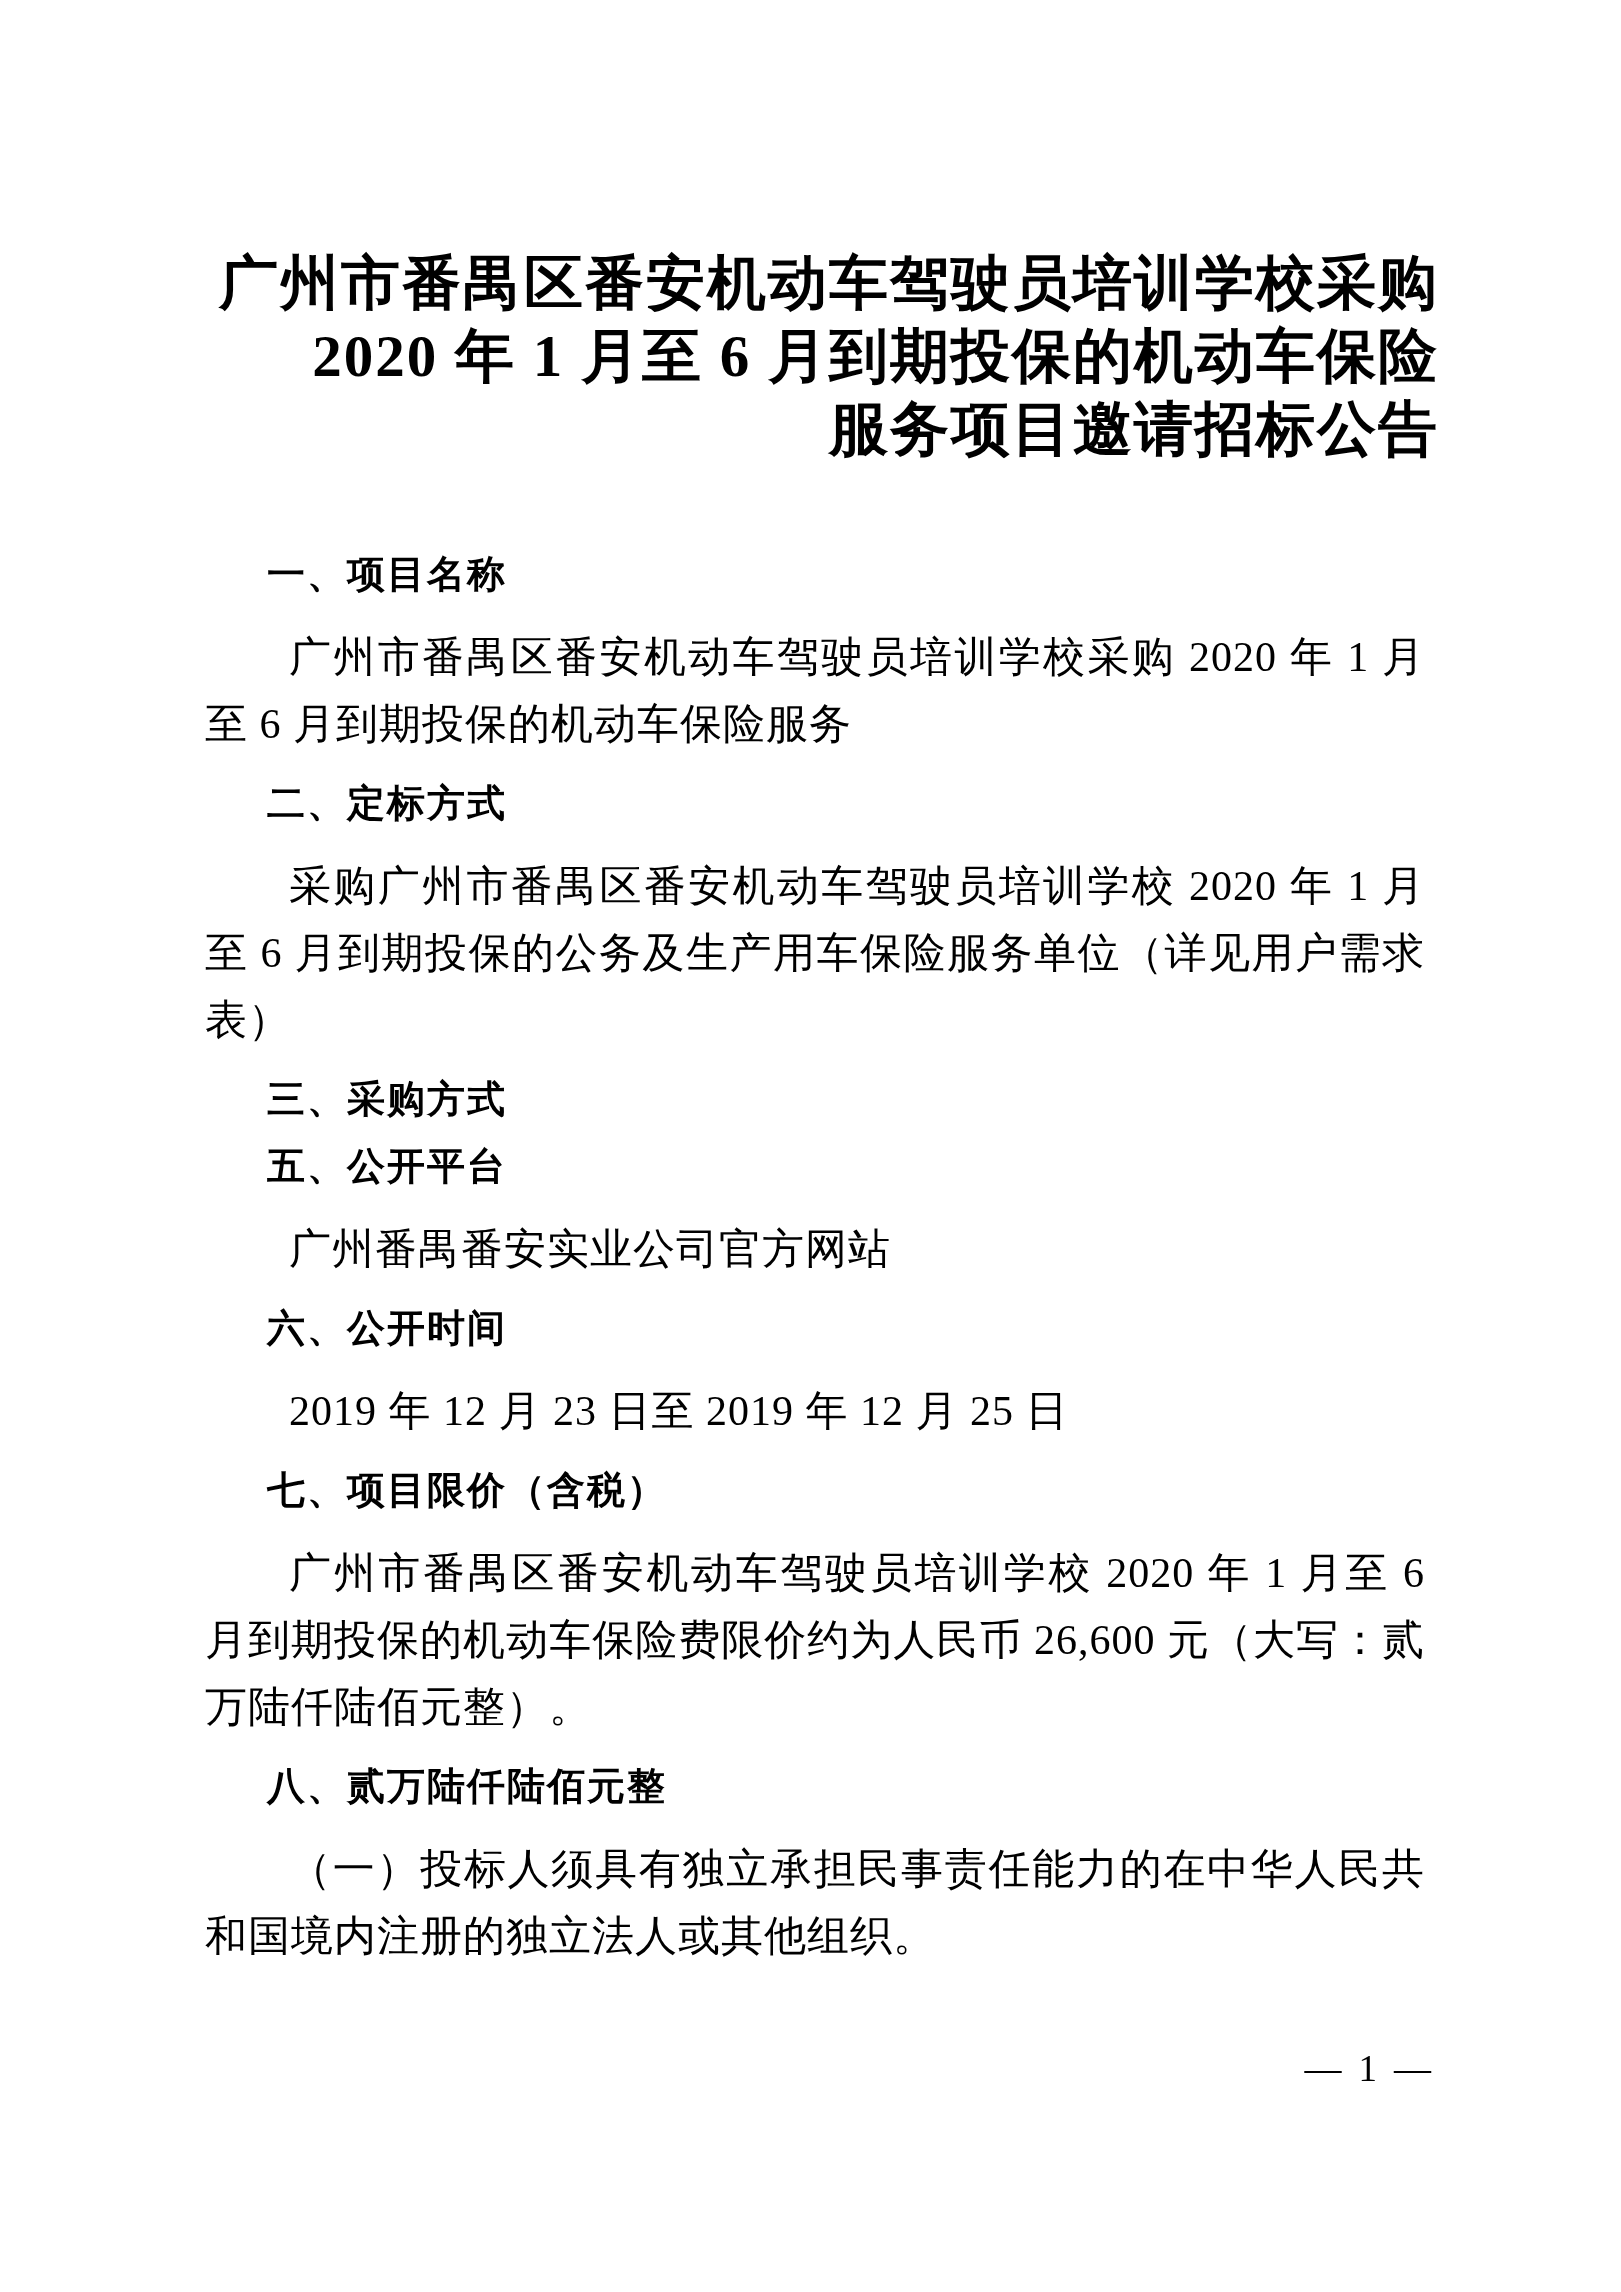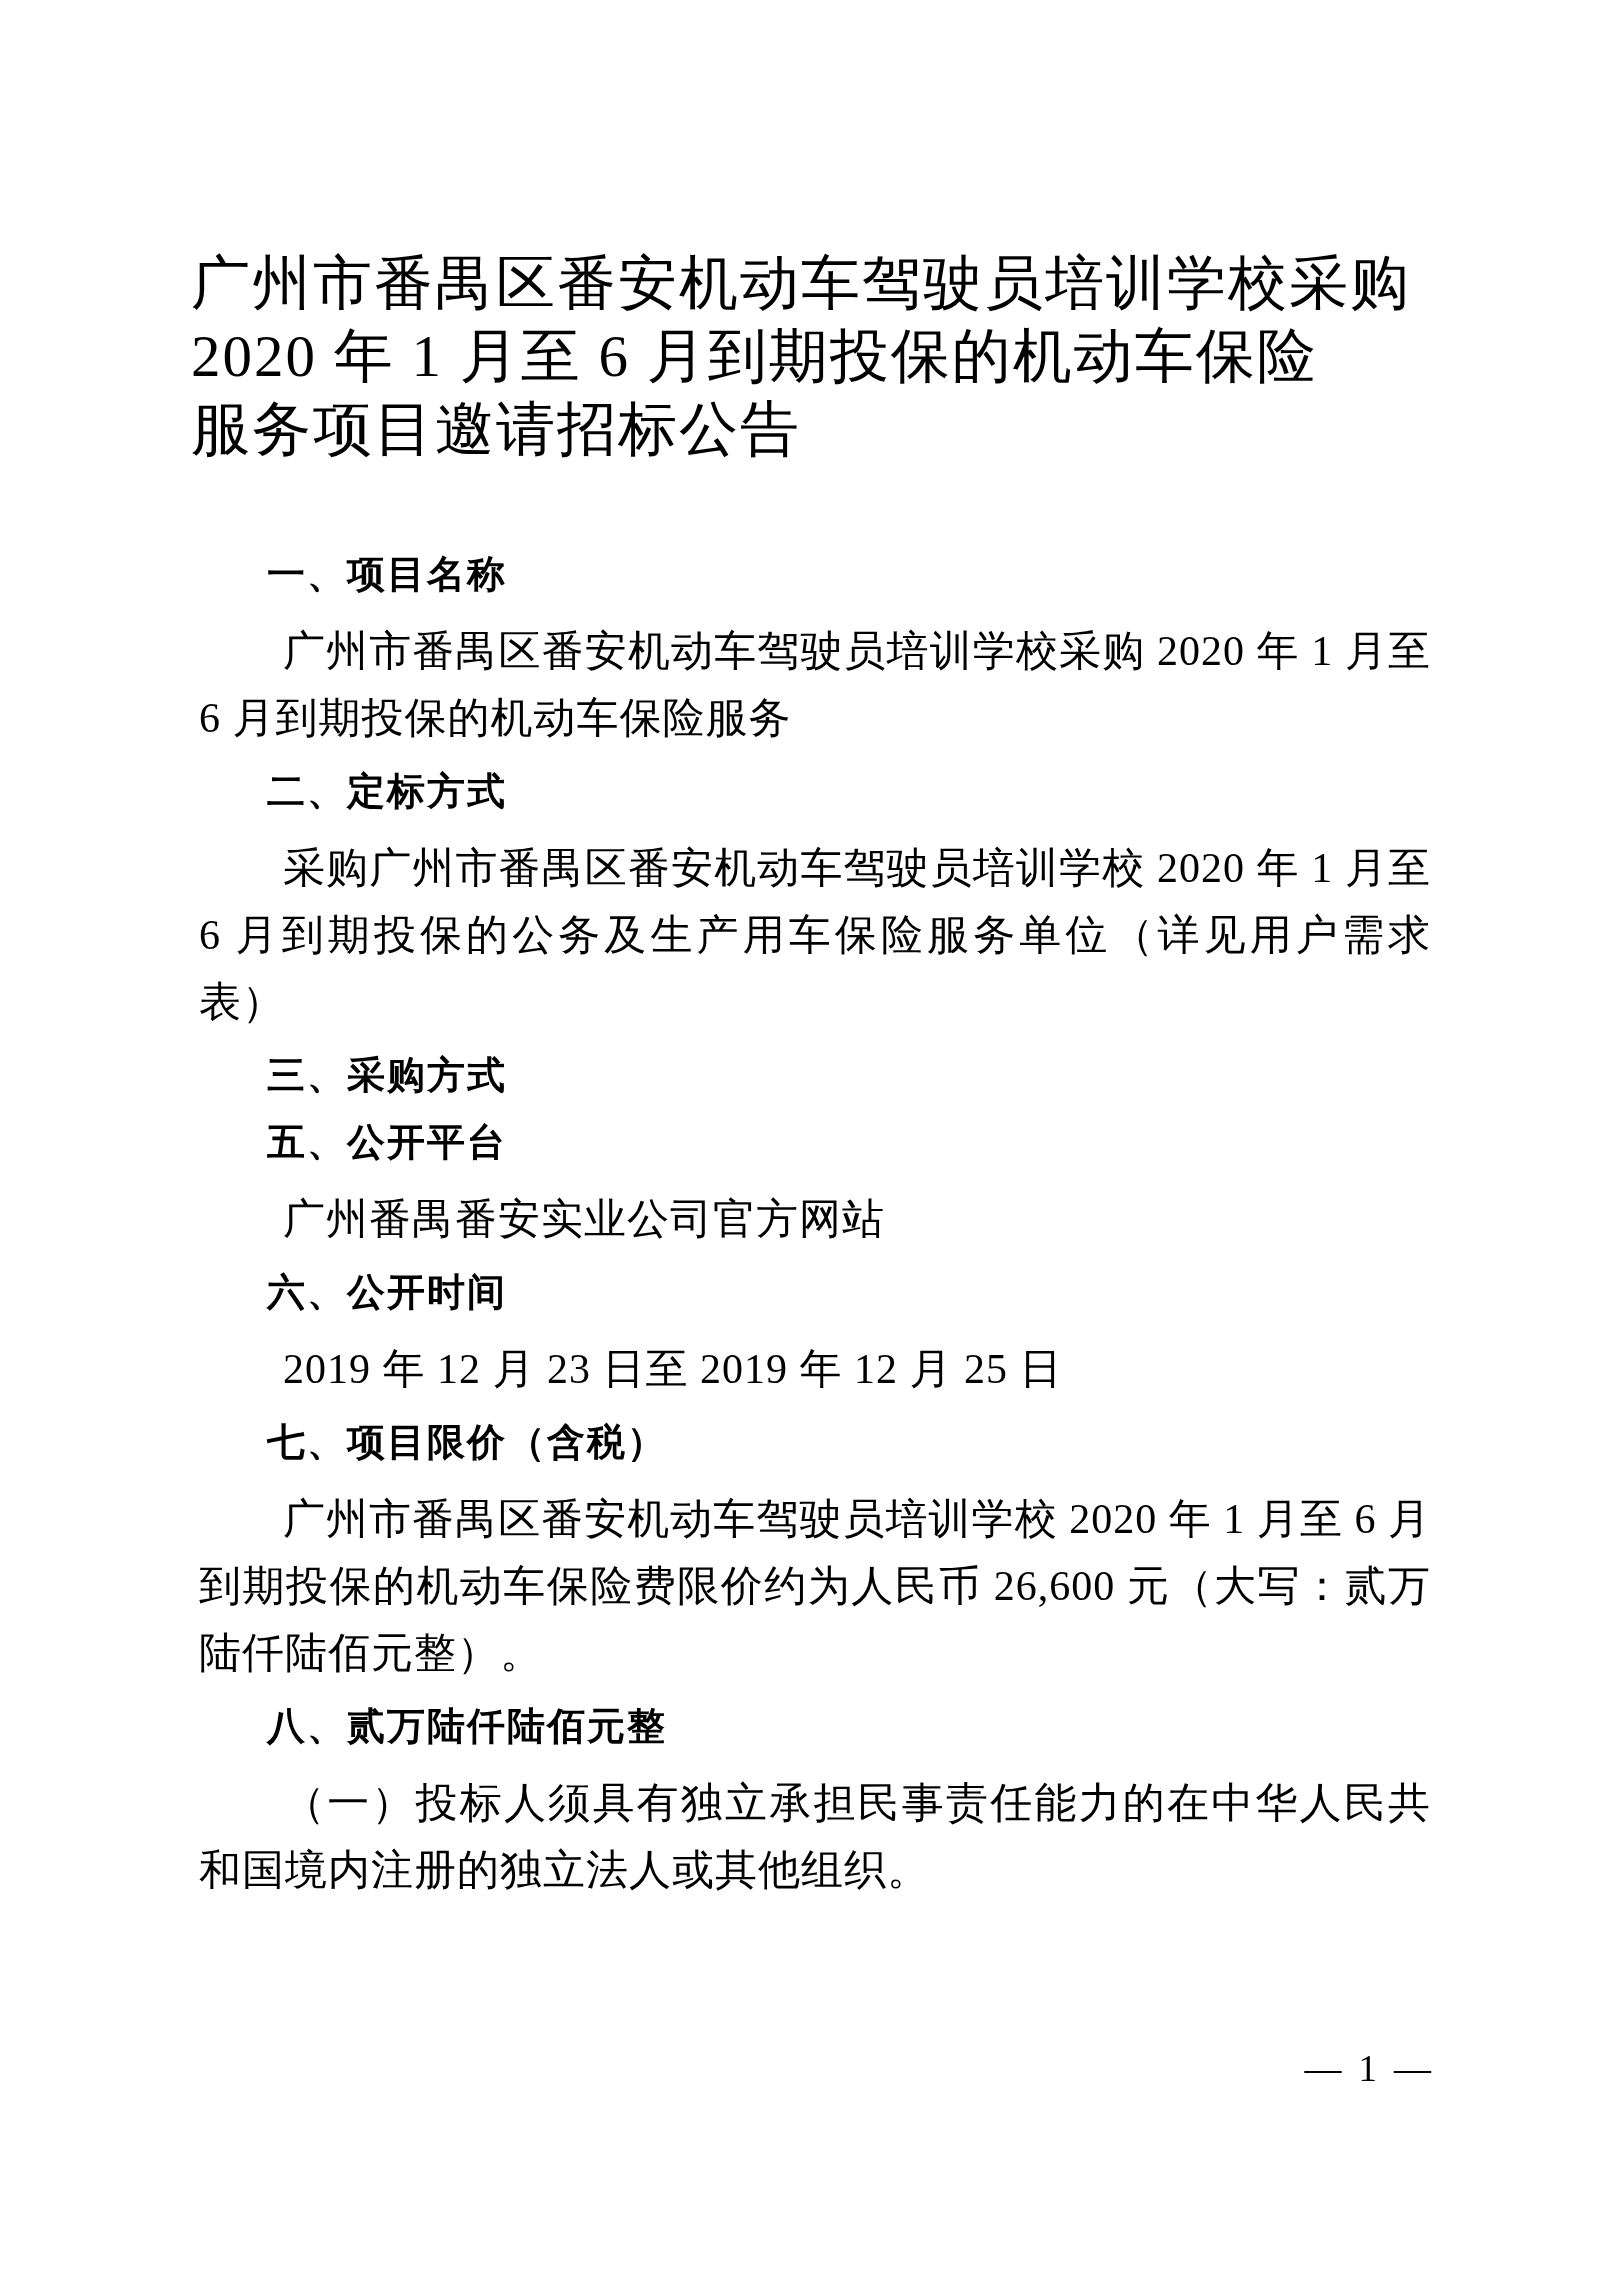--- a/index.html
+++ b/index.html
@@ -15,23 +15,23 @@
     color: #000000;
     font-family: "Liberation Serif", "DejaVu Serif", serif;
     overflow: hidden;
     box-sizing: border-box;
     padding: 0 182px 0 191px;
   }
   
   .title {
     margin: 0;
     padding-top: 247px;
-    text-align: left;
+    text-align: right;
     font-family: "Liberation Serif", "DejaVu Serif", serif;
-    font-weight: normal;
+    font-weight: bold;
     font-size: 59px;
     line-height: 73px;
     letter-spacing: 2px;
   }
   .title .tline {
     display: block;
     white-space: nowrap;
   }
   
   .sections {
@@ -46,21 +46,21 @@
   .sec-heading {
     margin: 0;
     font-family: Liberation Mono, monospace;
     font-weight: bold;
     font-size: 38px;
     line-height: 67px;
     text-indent: 2em;
     letter-spacing: 2px;
   }
   .sec-body {
-    margin: 8px;
+    margin: 14px;
     font-family: "Liberation Serif", "DejaVu Serif", serif;
     font-size: 42px;
     line-height: 67px;
     text-indent: 2em;
     text-align: justify;
     letter-spacing: 1px;
   }
   
   .footer {
     position: absolute;

